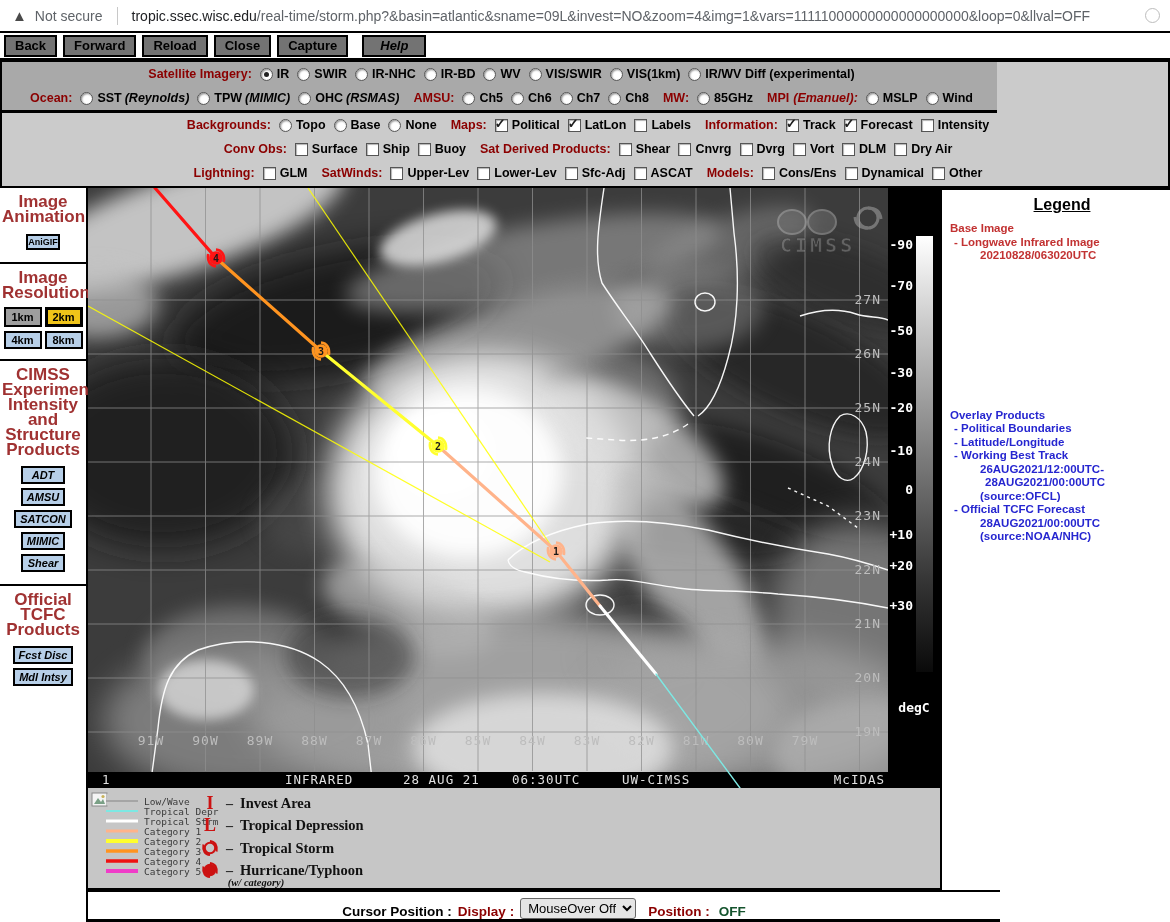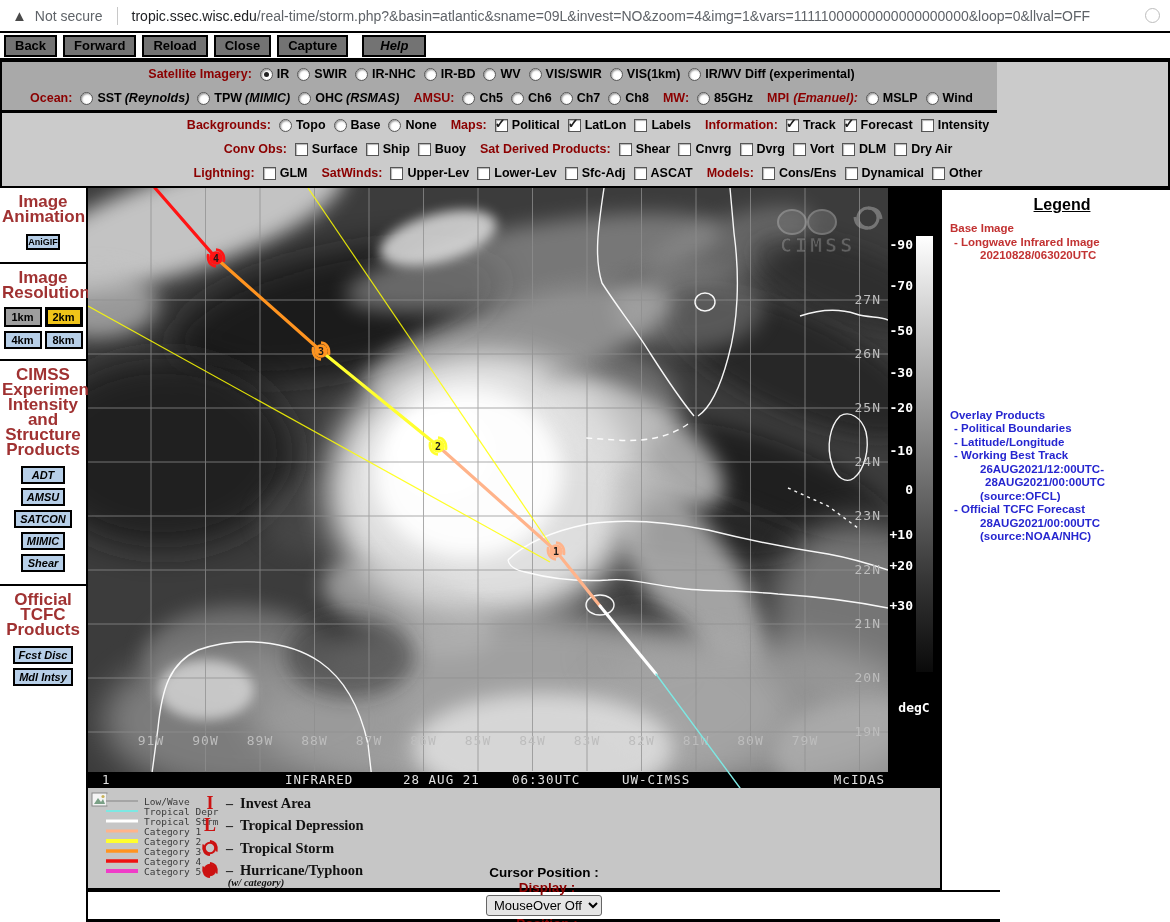--- a/index.html
+++ b/index.html
@@ -53,21 +53,21 @@
   #legend-panel{position:absolute;left:940px;top:188px;width:224px;height:730px;background:#fff;border:2px solid #000;padding:4px 8px;font-weight:bold;}
   .lg-title{text-align:center;font-size:16px;font-weight:bold;text-decoration:underline;color:#000;margin-top:2px;}
   .lg-block{font-size:11.5px;line-height:13.5px;}
   .lg-red{color:#c23232;margin-top:8px;}
   .lg-blue{color:#2626d0;margin-top:146px;}
   .lg-line{white-space:nowrap;}
   .ind1{padding-left:4px;} .ind2{padding-left:30px;} .ind3{padding-left:35px;}
 
   
   #map-legend{position:absolute;left:88px;top:788px;width:852px;height:100px;background:#c6c6c6;border-bottom:2px solid #000;box-sizing:content-box;}
-  #status-bar{position:absolute;left:88px;top:890px;width:912px;height:27px;background:#fff;border-top:2px solid #000;border-bottom:3px solid #000;display:flex;align-items:center;justify-content:center;font-size:13.5px;font-weight:bold;flex-direction:column;}
+  #status-bar{position:absolute;left:88px;top:890px;width:912px;height:27px;background:#fff;border-top:2px solid #000;border-bottom:3px solid #000;display:flex;align-items:flex-end;justify-content:center;font-size:13.5px;font-weight:bold;}
   #status-bar .blk{color:#000;}
   #status-bar .red{color:#8b0000;margin-left:6px;}
   #status-bar .off{color:#14532d;margin-left:9px;}
   #mo-select{font-family:"Liberation Sans",sans-serif;font-size:13px;margin:0 6px;background:#e5e5e5;border:1px solid #666;border-radius:3px;padding:1px 3px;}
 </style>
 </head>
 <body>
 
 <div id="page">
 

